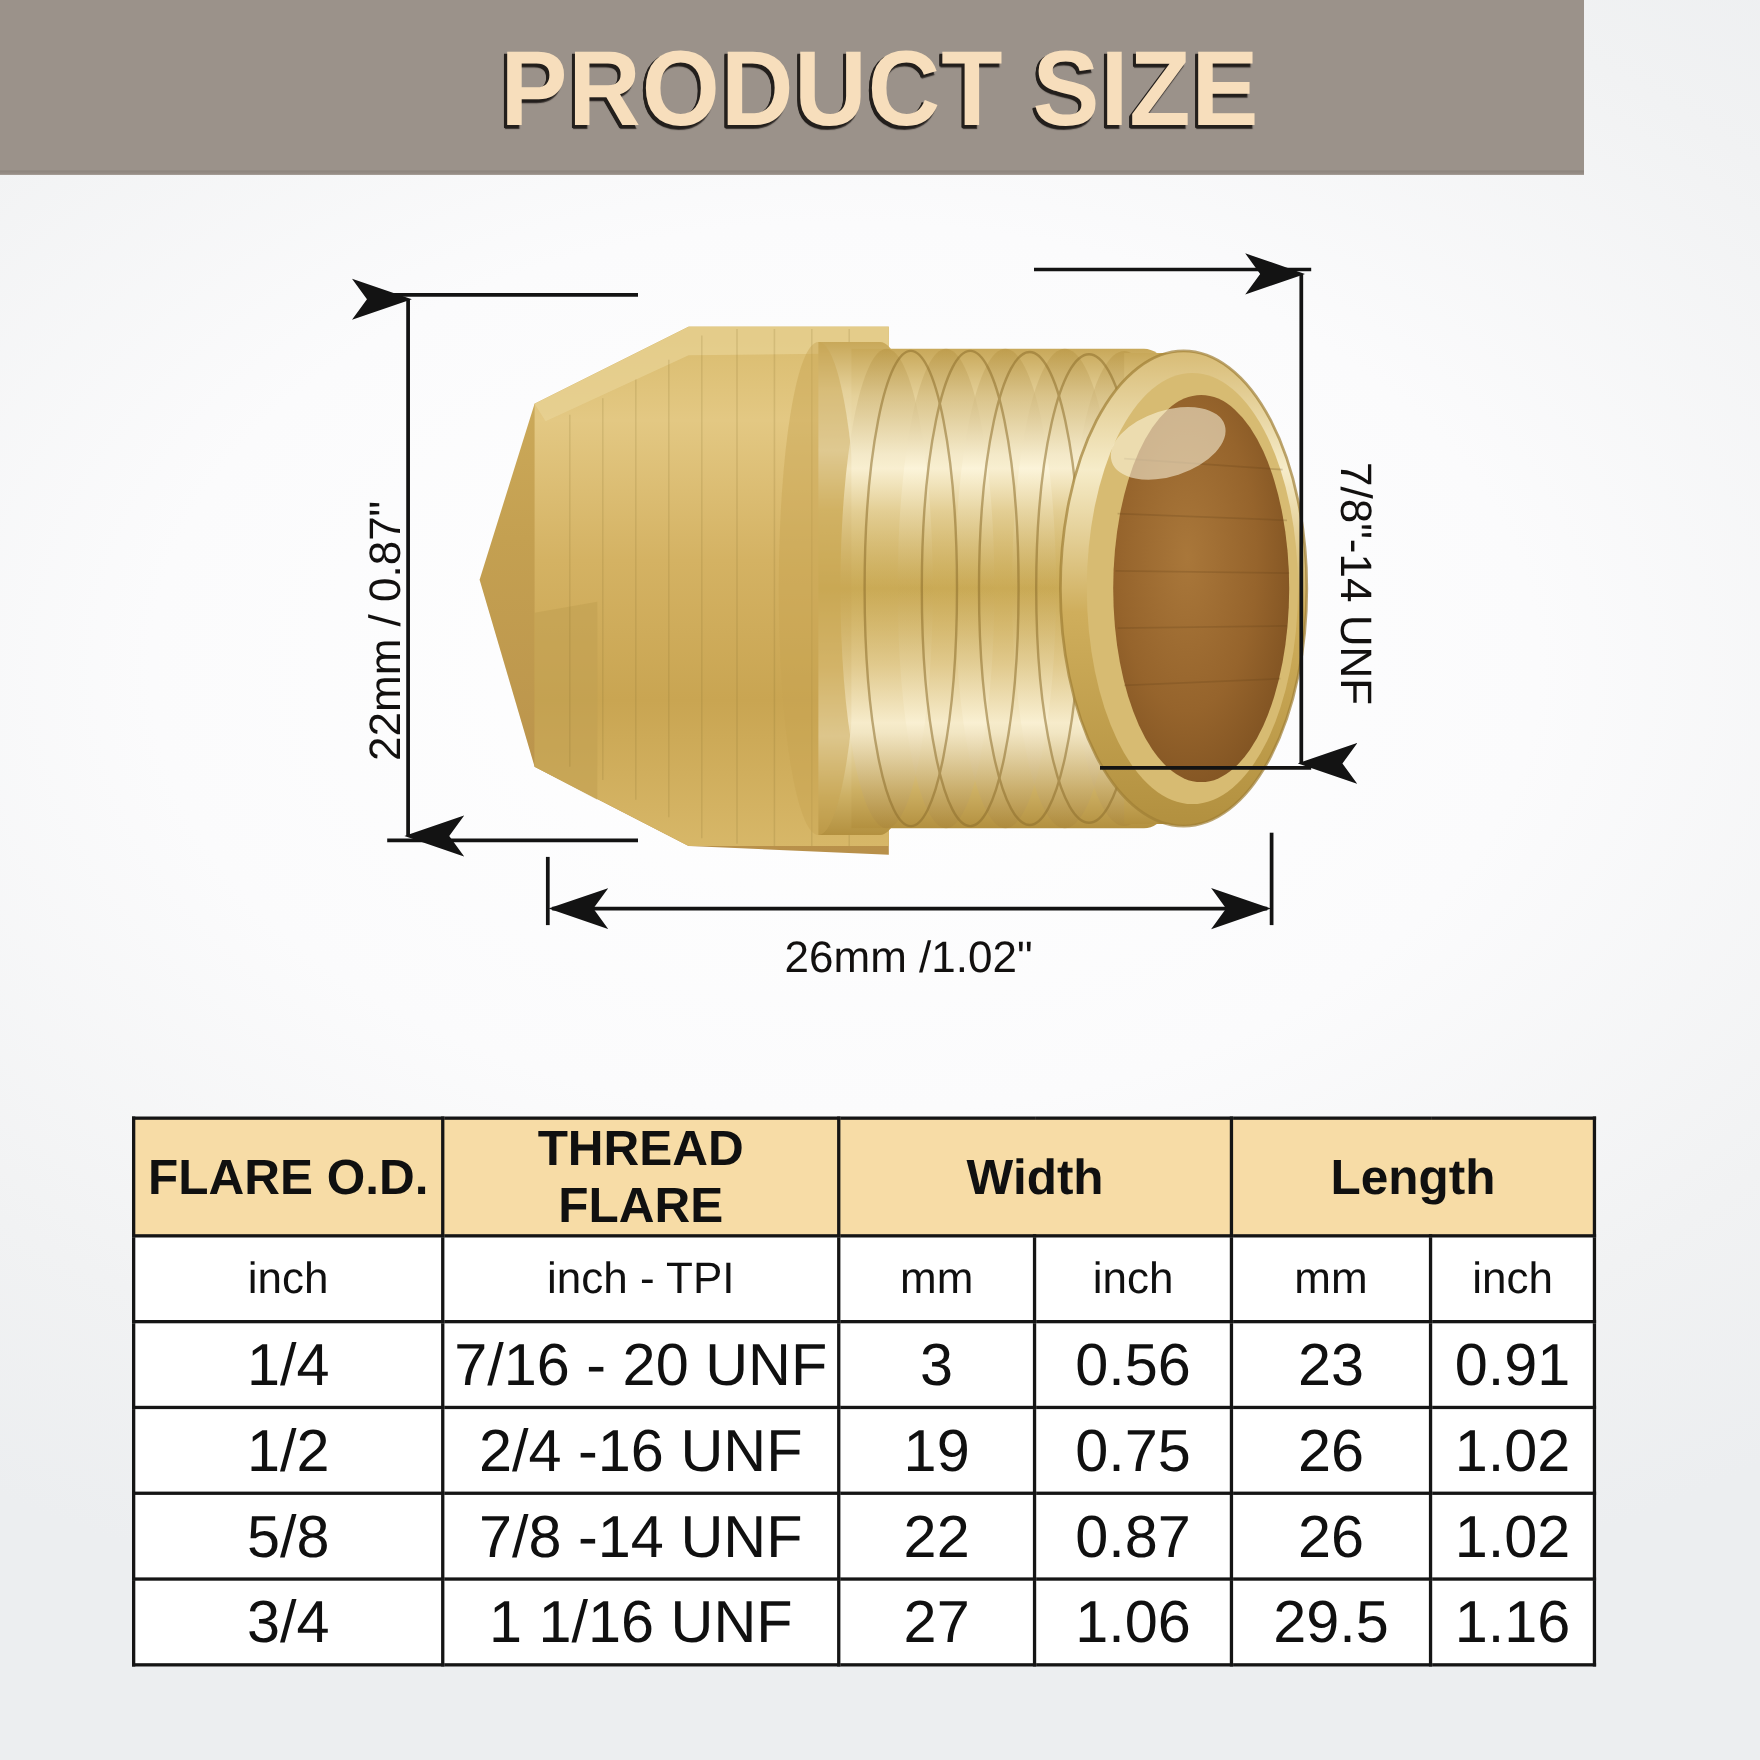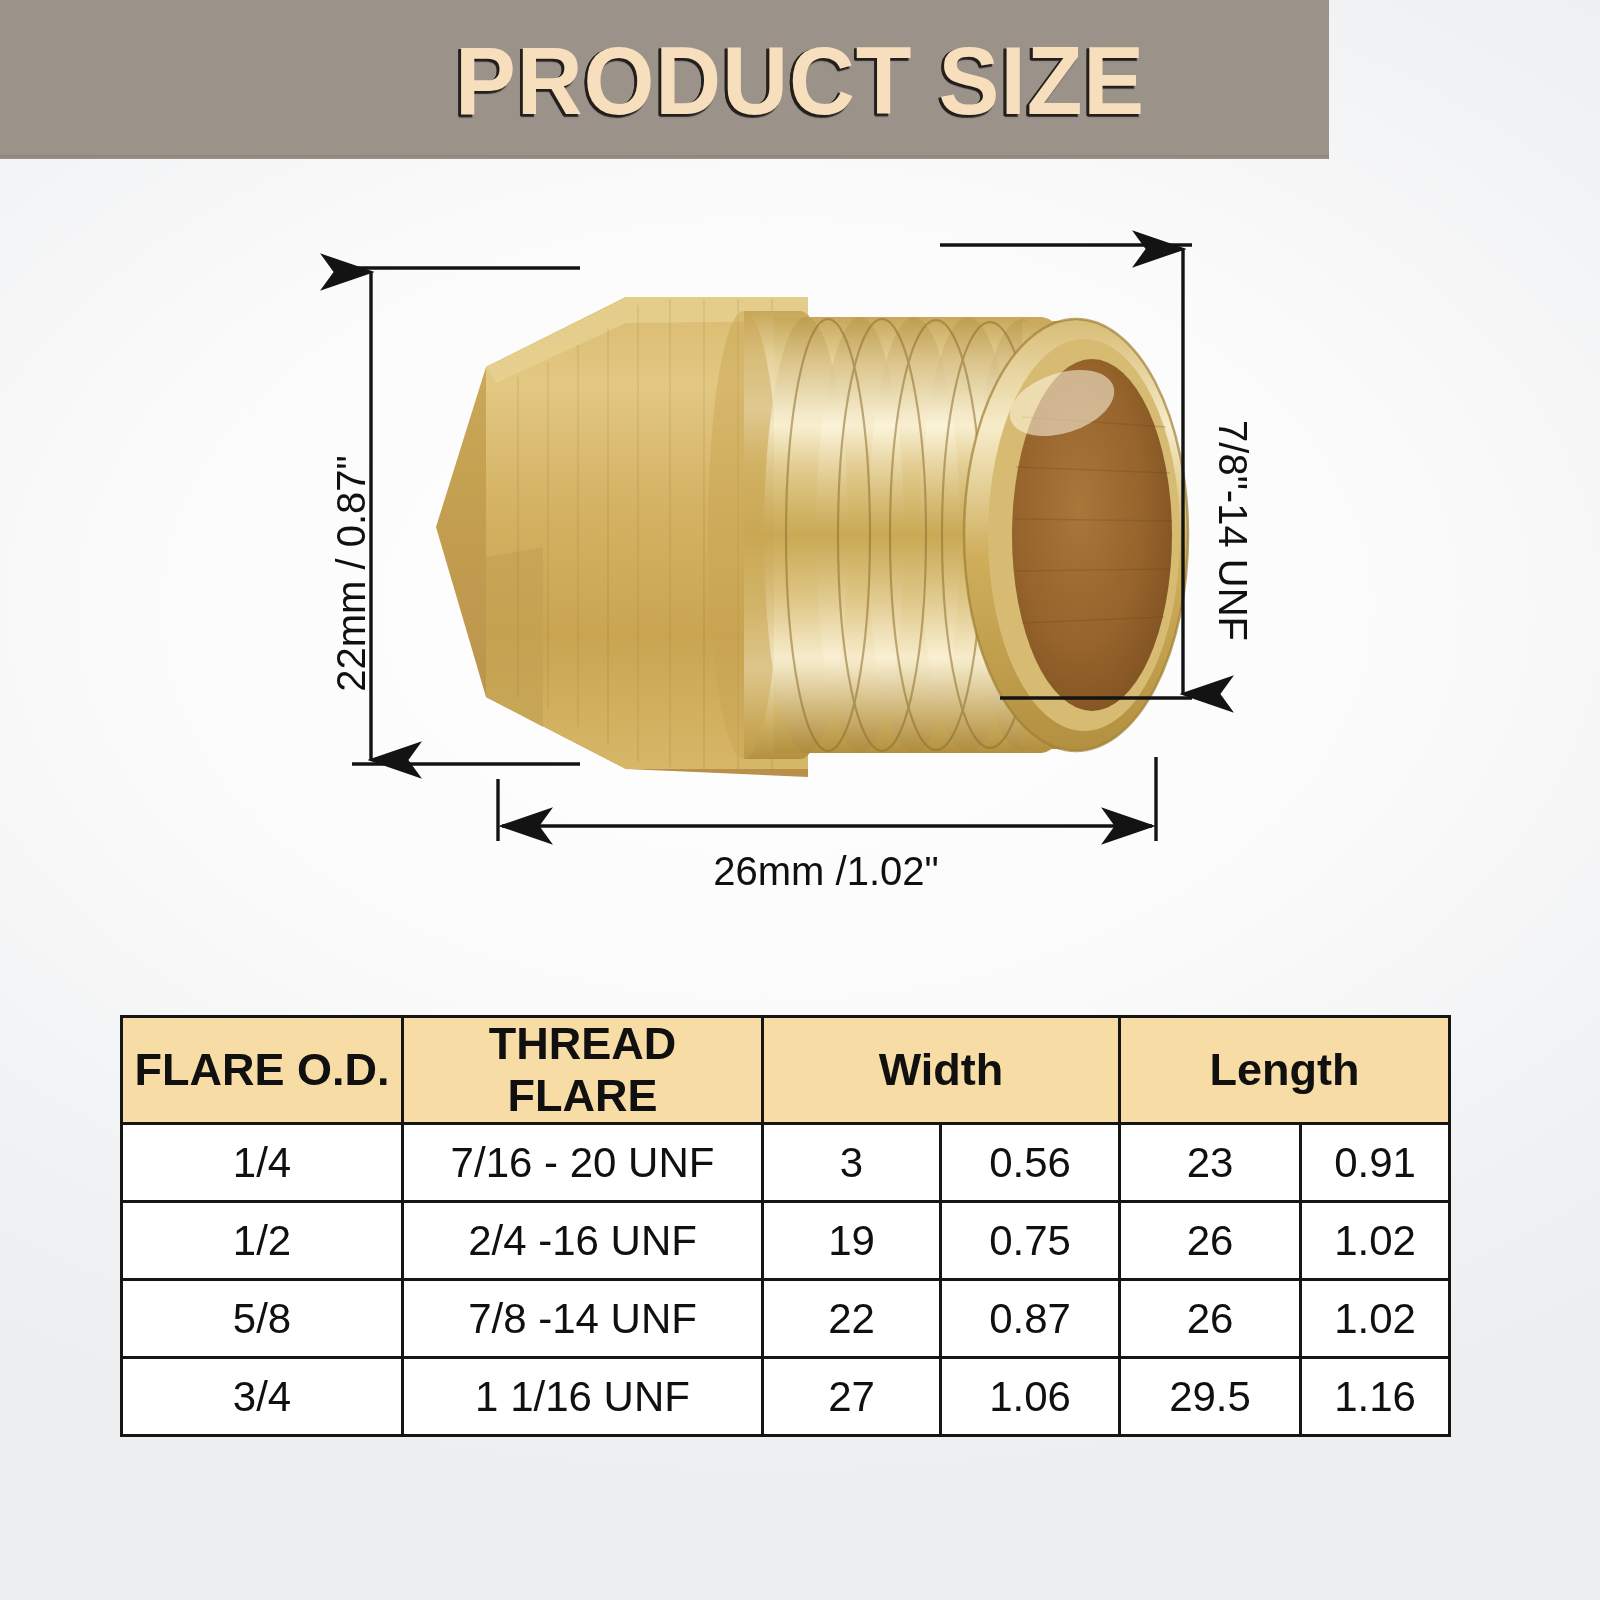--- a/index.html
+++ b/index.html
@@ -19,21 +19,21 @@
     width: 1600px;
     height: 1600px;
     background:
       radial-gradient(ellipse 1400px 900px at 48% 38%, #ffffff 0%, #fbfbfc 45%, #f1f2f3 78%, #eceef0 100%);
   }
 
   
   #header-banner {
     position: absolute;
     left: 0; top: 0;
-    width: 1329px;
+    width: 1440px;
     height: 159px;
     background: #9b928a;
   }
   #header-banner::after {
     content: "";
     position: absolute;
     left: 0; bottom: 0; width: 100%; height: 4px;
     background: linear-gradient(to bottom, rgba(0,0,0,0.10), rgba(0,0,0,0));
   }
   #header-title {
@@ -137,21 +137,21 @@
     font-family: "Liberation Sans", sans-serif;
     font-weight: bold;
     font-size: 45px;
     height: 104px;
     padding: 0 6px;
   }
   table.spec tbody td {
     background: #ffffff;
     font-family: "Liberation Sans", sans-serif;
     font-weight: normal;
-    font-size: 42px;
+    font-size: 54px;
     height: 75px;
     padding: 0 4px;
   }
   table.spec tbody tr.units td {
     font-size: 40px;
   }
   .col-flare  { width: 281px; }
   .col-thread { width: 360px; }
   .col-wmm    { width: 178px; }
   .col-win    { width: 179px; }
@@ -321,20 +321,28 @@
       </colgroup>
       <thead>
         <tr>
           <th>FLARE O.D.</th>
           <th>THREAD FLARE</th>
           <th colspan="2">Width</th>
           <th colspan="2">Length</th>
         </tr>
       </thead>
       <tbody>
+        <tr class="units">
+          <td>inch</td>
+          <td>inch - TPI</td>
+          <td>mm</td>
+          <td>inch</td>
+          <td>mm</td>
+          <td>inch</td>
+        </tr>
 
         <tr>
           <td>1/4</td>
           <td>7/16 - 20 UNF</td>
           <td>3</td>
           <td>0.56</td>
           <td>23</td>
           <td>0.91</td>
         </tr>
         <tr>

